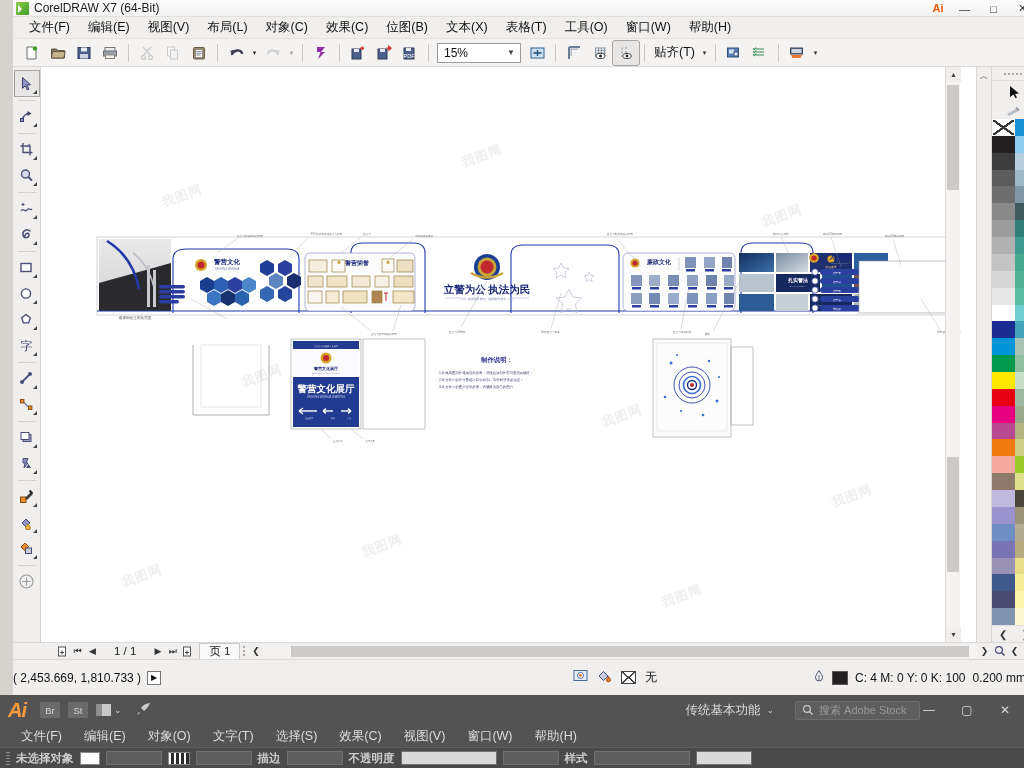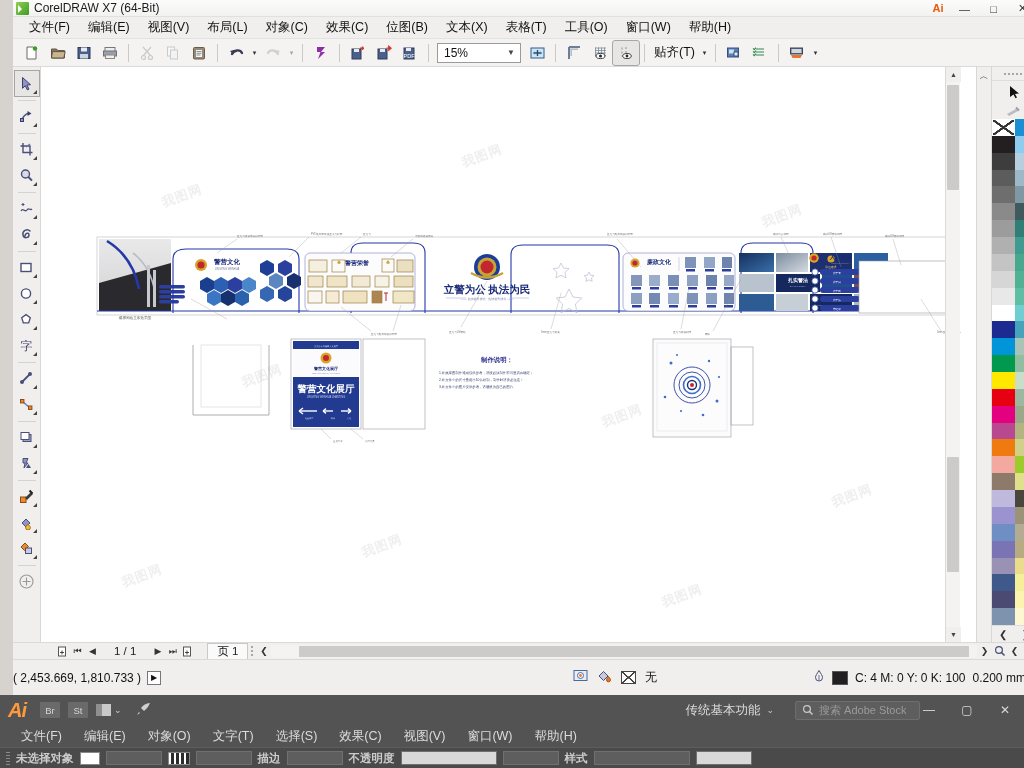--- a/index.html
+++ b/index.html
@@ -115,21 +115,21 @@
   .pagenav {
     height:17px; background:#f0efee; display:flex; align-items:center;
     border-top:1px solid #dcdad8; font-size:11.5px; color:#1b1b1b;
     flex:0 0 17px;
   }
   .pn-btn { width:15px; height:15px; display:flex; align-items:center; justify-content:center;
             font-size:9px; color:#333; }
   .page-tab {
     height:16px; padding:0 9px; display:flex; align-items:center;
     background:#fbfafa; border:1px solid #cbc9c7; border-bottom:none;
-    margin-left:12px; font-size:11.5px;
+    margin-left:4px; font-size:11.5px;
   }
   .hscroll { flex:1; display:flex; align-items:center; height:17px; }
   .hs-track { flex:1; height:13px; background:#f4f3f2; position:relative; }
   .hs-thumb { position:absolute; left:28px; right:8px; top:1px; bottom:1px; background:#cdcbc9; }
 
   .statusbar {
     height:36px; background:#f0efee; border-top:1px solid #dcdad8;
     display:flex; align-items:center; font-size:12px; color:#111;
     flex:0 0 36px; position:relative;
   }

